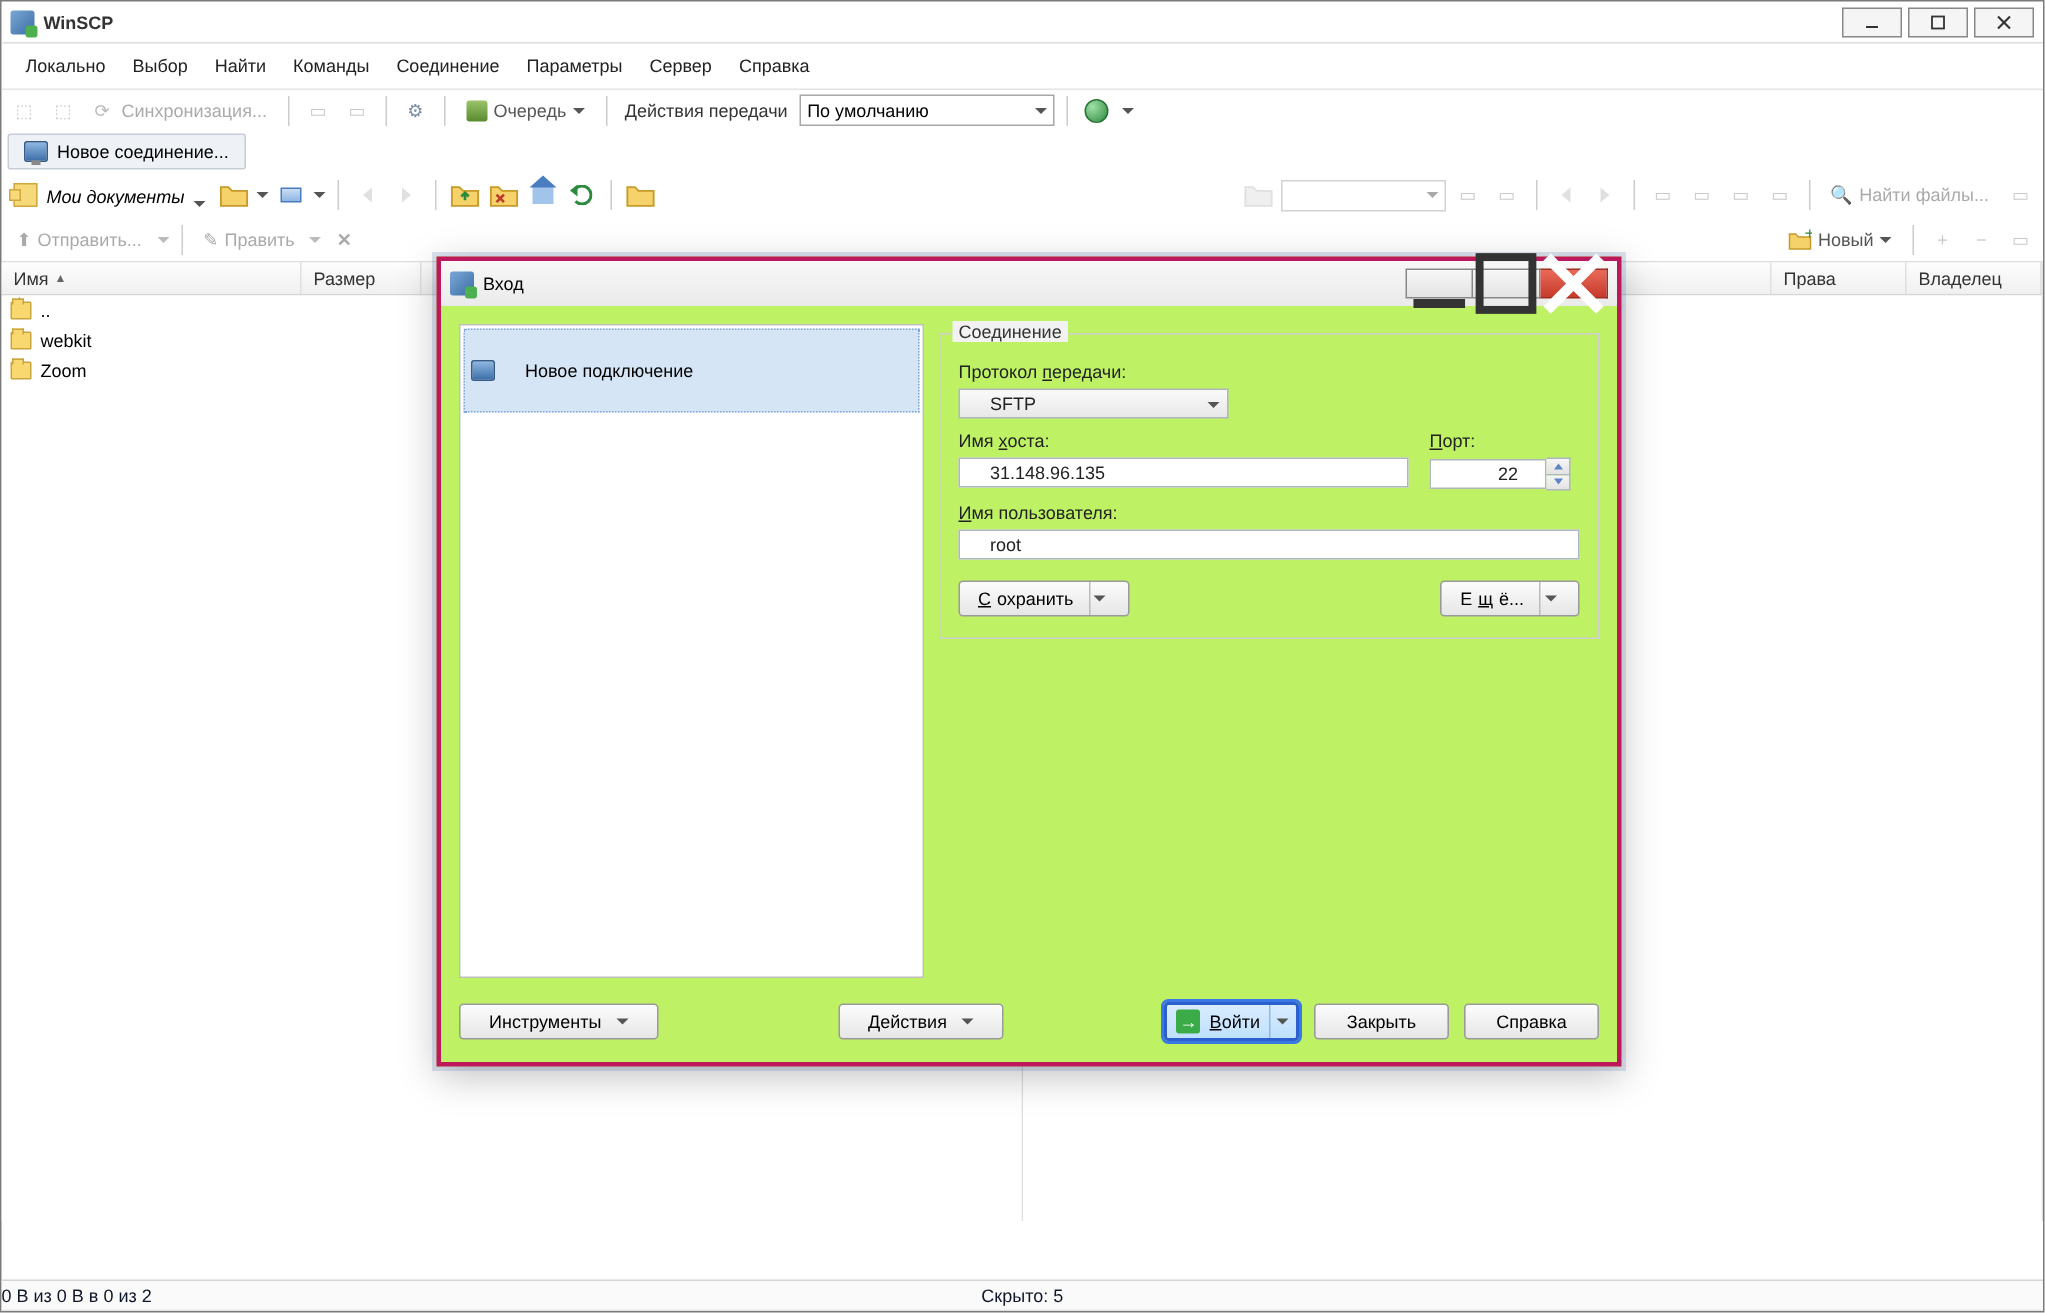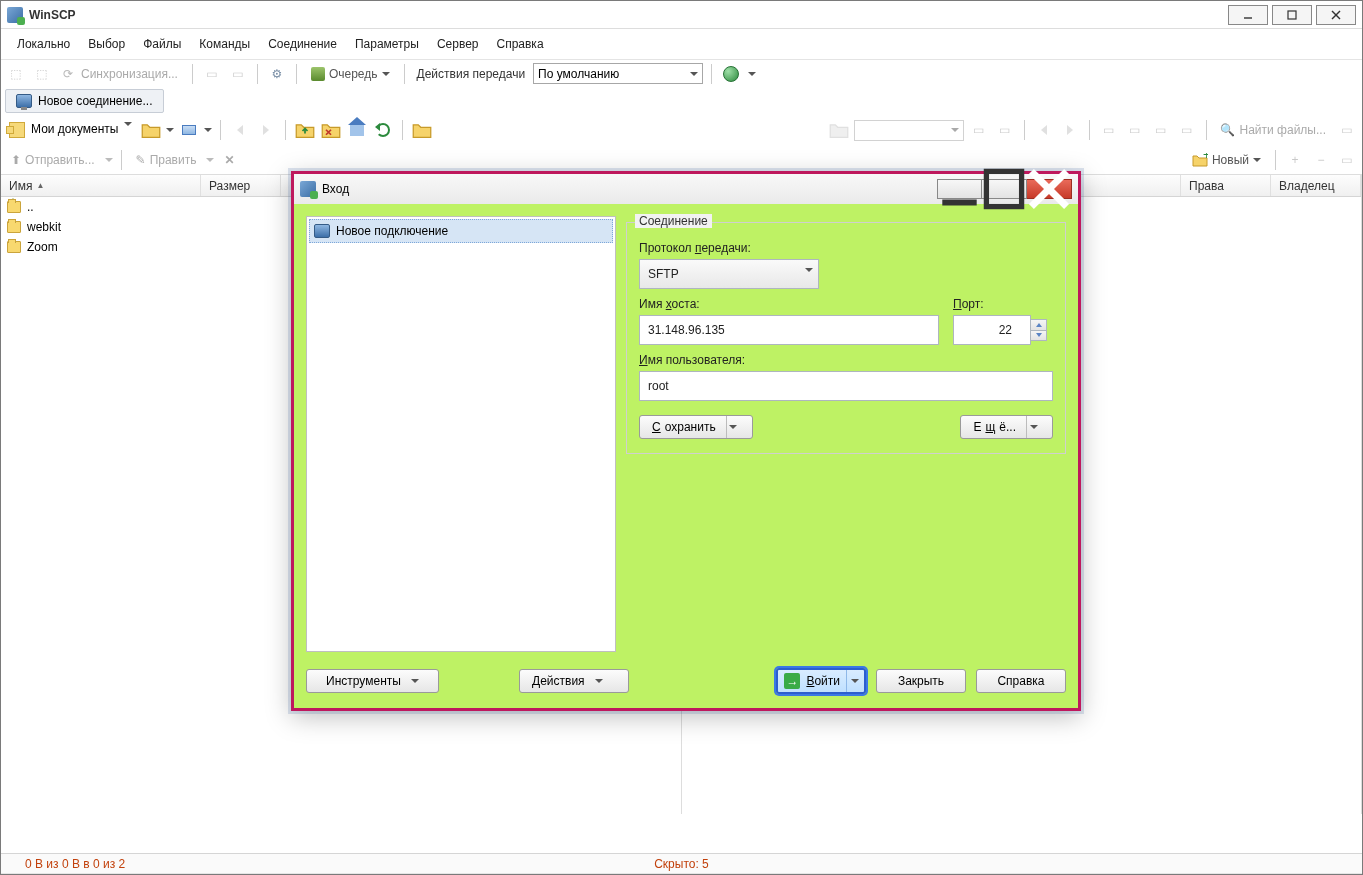--- a/index.html
+++ b/index.html
@@ -30,59 +30,59 @@
 .caret{width:0;height:0;border-left:4px solid transparent;border-right:4px solid transparent;border-top:4px solid #555;display:inline-block;}
 
 .tabstrip { padding:2px 4px; display:flex; }
 .tab { display:inline-flex; align-items:center; gap:6px; padding:4px 10px; background:#eef1f5; border:1px solid #c7cdd6; border-radius:2px;}
 .tab .mon{width:16px;height:14px;background:linear-gradient(#8fb7e2,#3d6fa8);border:1px solid #355b86;border-radius:2px;position:relative;}
 .tab .mon::after{content:"";position:absolute;left:4px;bottom:-3px;width:6px;height:3px;background:#888;}
 
 .navrow{display:flex;align-items:center;padding:2px 4px;height:30px;gap:4px;}
 .navrow .docicon{width:16px;height:16px;background:#f6d97a;border:1px solid #d0a93a;position:relative;}
 .navrow .docicon::before{content:"";position:absolute;left:-4px;top:3px;width:6px;height:6px;border:1px solid #d0a93a;background:#f6d97a;}
-.navrow .label-drop{display:inline-flex;align-items:flex-start;gap:6px;padding:2px 4px;}
+.navrow .label-drop{display:inline-flex;align-items:flex-end;gap:6px;padding:2px 4px;font-style:italic;}
 
 .sendrow{display:flex;align-items:center;padding:2px 4px;height:30px;gap:4px;border-bottom:1px solid #ddd;}
 
 .panes{display:flex;height:calc(100% - 28px - 27px - 28px - 28px - 30px - 30px - 23px - 40px);}
 .pane{flex:1;display:flex;flex-direction:column;border-right:1px solid #ddd;}
 .colhead{display:flex;background:linear-gradient(#fdfdfd,#f0f0f0);border-bottom:1px solid #d5d5d5;height:22px;}
 .colhead .ch{padding:3px 8px;border-right:1px solid #e0e0e0;color:#333;display:flex;align-items:center;gap:4px;}
 .filelist{flex:1;overflow:auto;background:#fff;}
 .frow{display:flex;align-items:center;height:20px;padding:0 6px;gap:6px;}
 .foldericon{width:14px;height:12px;background:#f8d86f;border:1px solid #caa43c;border-radius:1px;position:relative;}
 .foldericon.up::before{content:"";position:absolute;left:2px;top:-4px;width:0;height:0;border-left:3px solid transparent;border-right:3px solid transparent;border-bottom:4px solid #8a9b3a;}
 .foldericon::after{content:"";position:absolute;left:0;top:-3px;width:6px;height:3px;background:#f8d86f;border:1px solid #caa43c;border-bottom:none;}
 
 .footer{position:absolute;bottom:0;left:0;right:0;border-top:1px solid #d5d5d5;background:#fafafa;}
-.footrow{height:20px;display:flex;align-items:center;padding:0 24px;font-size:12px;color:#c2410c;}
+.footrow{height:20px;display:flex;align-items:center;padding:0 0;font-size:12px;color:#0f172a;}
 .footrow.r1{border-bottom:1px solid #e5e5e5;}
 
 
 .dialog{position:absolute;left:290px;top:170px;width:790px;height:540px;background:#bef264;border:3px solid #be185d;box-shadow:0 0 0 3px rgba(60,100,160,.18), 0 6px 24px rgba(0,0,0,.25);}
 .dlg-titlebar{height:30px;display:flex;align-items:center;padding:0 6px;background:linear-gradient(#f8f8f8,#eaeaea);}
 .dlg-titlebar .logo{width:16px;height:16px;margin-right:6px;background:linear-gradient(135deg,#7aa7d6,#3b6ea5);border-radius:2px;position:relative;}
 .dlg-titlebar .logo::after{content:"";position:absolute;right:-2px;bottom:-2px;width:8px;height:8px;background:#4caf50;border-radius:2px;}
 .dlg-winbtns{margin-left:auto;display:flex;}
 .dlg-winbtn{width:45px;height:20px;border:1px solid #888;background:linear-gradient(#f7f7f7,#e3e3e3);display:flex;align-items:center;justify-content:center;margin-left:0;border-left:none;}
 .dlg-winbtn:first-child{border-left:1px solid #888;}
 .dlg-winbtn.close{background:linear-gradient(#e96a5a,#c73a29);border-color:#9d2e22;}
 .dlg-winbtn.close svg{stroke:#fff;}
 .dlg-body{display:flex;padding:12px;gap:10px;height:calc(100% - 30px - 44px);}
 .sites{width:310px;background:#fff;border:1px solid #bfbfbf;padding:2px;}
-.site-item{display:flex;align-items:center;gap:6px;padding:4px 4px;background:#d6e5f5;border:1px dotted #7da7d9;}
+.site-item{display:flex;align-items:center;gap:20px;padding:20px 4px;background:#d6e5f5;border:1px dotted #7da7d9;}
 .site-item .mon{width:16px;height:14px;background:linear-gradient(#8fb7e2,#3d6fa8);border:1px solid #355b86;border-radius:2px;}
 .form{flex:1;}
 .groupbox{border:1px solid #cfcfcf;padding:10px 12px 14px;position:relative;margin-top:6px;}
 .groupbox .legend{position:absolute;top:-9px;left:8px;background:#f2f2f2;padding:0 4px;color:#333;}
 .flabel{color:#222;margin:8px 0 4px;}
 .flabel .ul{text-decoration:underline;}
 .field-row{display:flex;gap:14px;}
-.input{width:100%;height:30px;border:1px solid #aeb6bf;background:#fff;padding:0 8px;color:#222;}
+.input{width:100%;height:20px;border:1px solid #aeb6bf;background:#fff;padding:0 20px;color:#222;}
 select.input{appearance:none;background:linear-gradient(#fafafa,#e8e8e8);}
 .selwrap{position:relative;display:inline-block;}
 .selwrap .caret{position:absolute;right:6px;top:9px;pointer-events:none;}
 .portwrap{display:flex;align-items:center;}
 .port{width:78px;text-align:right;padding-right:18px;}
 .spinner{width:16px;height:22px;border:1px solid #aeb6bf;border-left:none;display:flex;flex-direction:column;}
 .spinner div{flex:1;display:flex;align-items:center;justify-content:center;background:linear-gradient(#f5f5f5,#e3e3e3);}
 .spinner div:first-child{border-bottom:1px solid #aeb6bf;}
 .spinner .up{width:0;height:0;border-left:3px solid transparent;border-right:3px solid transparent;border-bottom:4px solid #5a84c4;}
 .spinner .dn{width:0;height:0;border-left:3px solid transparent;border-right:3px solid transparent;border-top:4px solid #5a84c4;}
@@ -129,21 +129,21 @@
           <line x1="1" y1="1" x2="9" y2="9" stroke="#333" stroke-width="1.4"></line>
           <line x1="9" y1="1" x2="1" y2="9" stroke="#333" stroke-width="1.4"></line>
         </svg>
       </div>
   </div>
 </div>
 
 <div class="menubar">
   <span class="mitem">Локально</span>
   <span class="mitem">Выбор</span>
-  <span class="mitem">Файлы</span>
+  <span class="mitem">Найти</span>
   <span class="mitem">Команды</span>
   <span class="mitem">Соединение</span>
   <span class="mitem">Параметры</span>
   <span class="mitem">Сервер</span>
   <span class="mitem">Справка</span>
 </div>
 
 <div class="toolbar row1">
   <span class="tbtn dis">⬚</span>
   <span class="tbtn dis">⬚</span>
@@ -426,21 +426,21 @@
       </div>
     </div>
   </div>
 
   <div class="dlg-foot">
     <span class="wbtn" style="width:133px;justify-content:center;">
       <span>Инструменты</span>
       <span class="caret" style="margin-left:6px;"></span>
     </span>
     <span style="width:60px;"></span>
-    <span class="wbtn" style="width:110px;">
+    <span class="wbtn" style="width:110px;justify-content:center;margin-left:40px;">
       <span>Действия</span>
       <span class="caret" style="margin-left:6px;"></span>
     </span>
     <span class="spacer"></span>
     <span class="login-btn">
       <span class="icon">→</span>
       <span><span class="ul">В</span><span>ойти</span></span>
       <span class="drop">
           <span class="caret"></span>
         </span>

